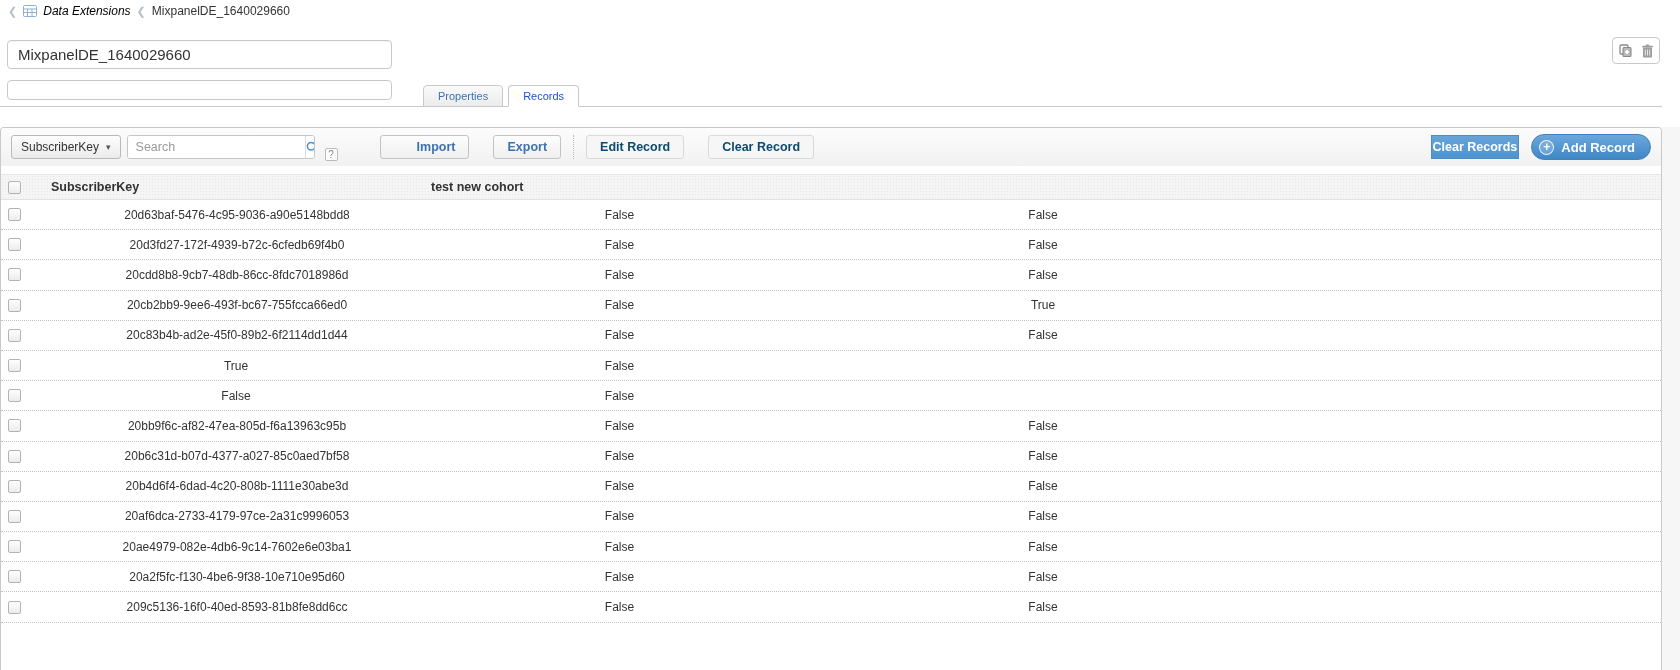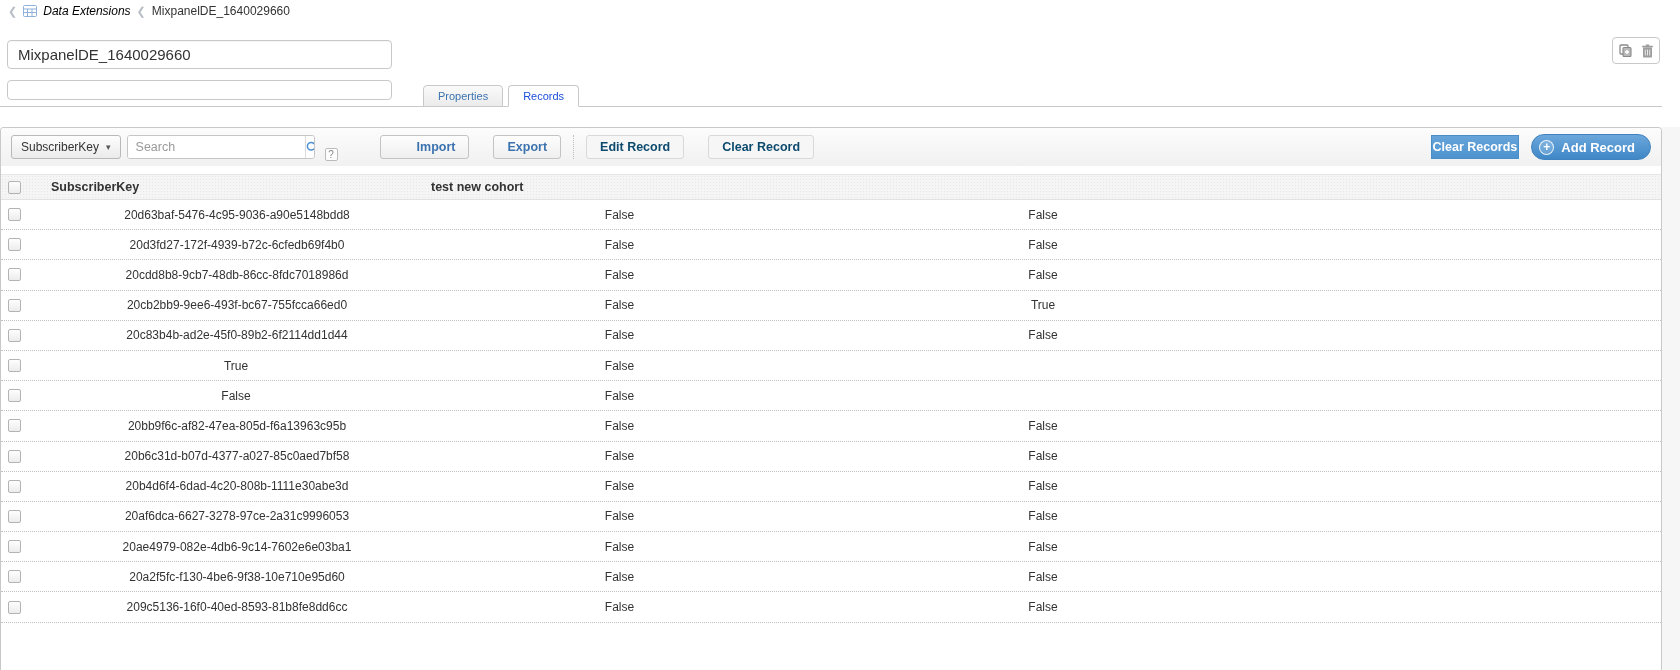--- a/index.html
+++ b/index.html
@@ -246,21 +246,21 @@
             </div>
     <div class="cell key">20b4d6f4-6dad-4c20-808b-1111e30abe3d</div>
     <div class="cell">False</div>
     <div class="cell">False</div>
     <div class="cell"></div>
   </div>
           <div class="grid-row">
     <div class="cb-cell">
               <span class="cb"></span>
             </div>
-    <div class="cell key">20af6dca-6627-3278-97ce-2a31c9996053</div>
+    <div class="cell key">20af6dca-2733-4179-97ce-2a31c9996053</div>
     <div class="cell">False</div>
     <div class="cell">False</div>
     <div class="cell"></div>
   </div>
           <div class="grid-row">
     <div class="cb-cell">
               <span class="cb"></span>
             </div>
     <div class="cell key">20ae4979-082e-4db6-9c14-7602e6e03ba1</div>
     <div class="cell">False</div>

